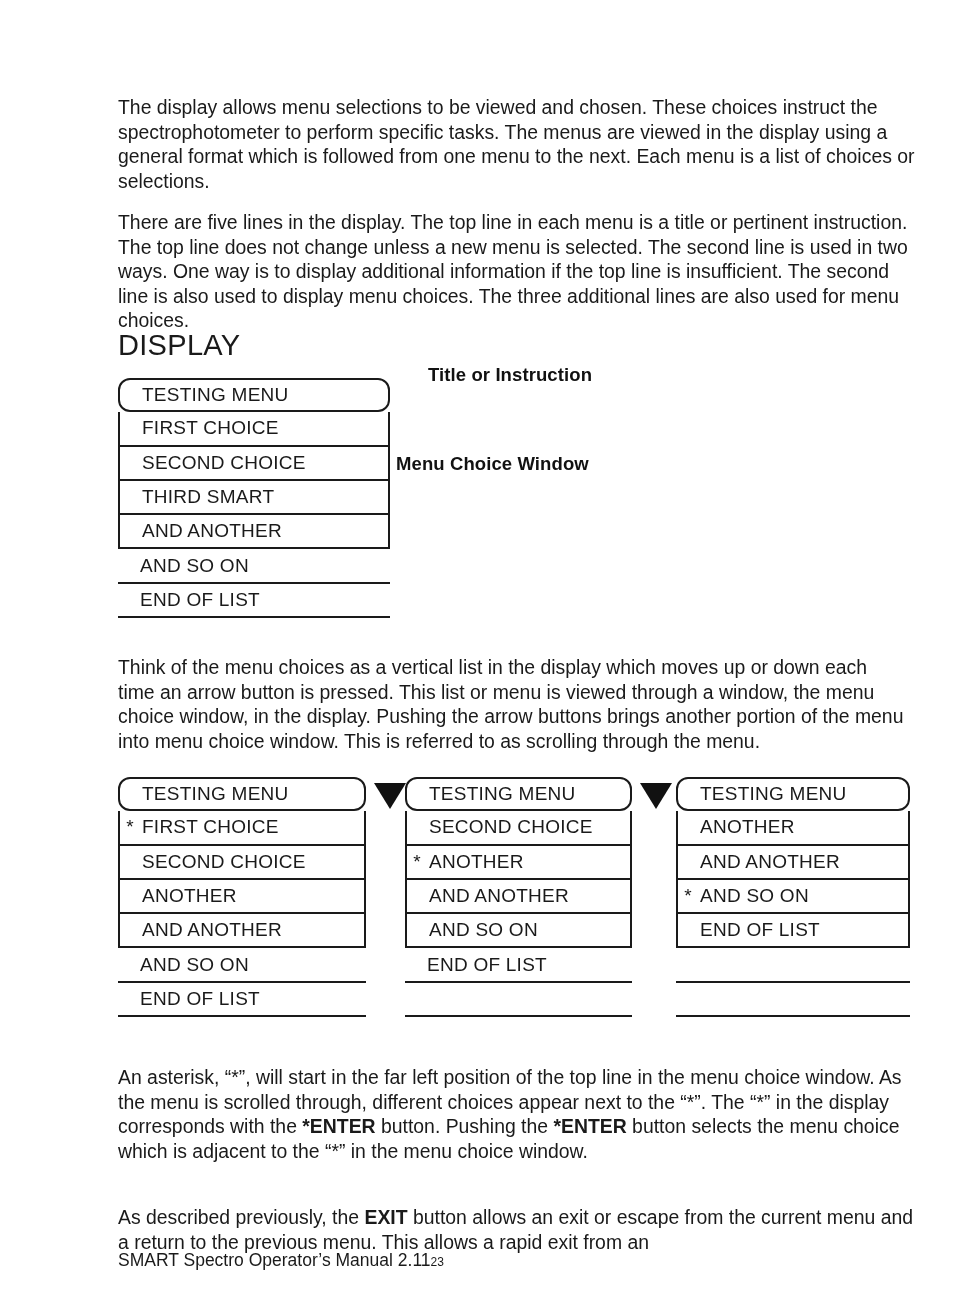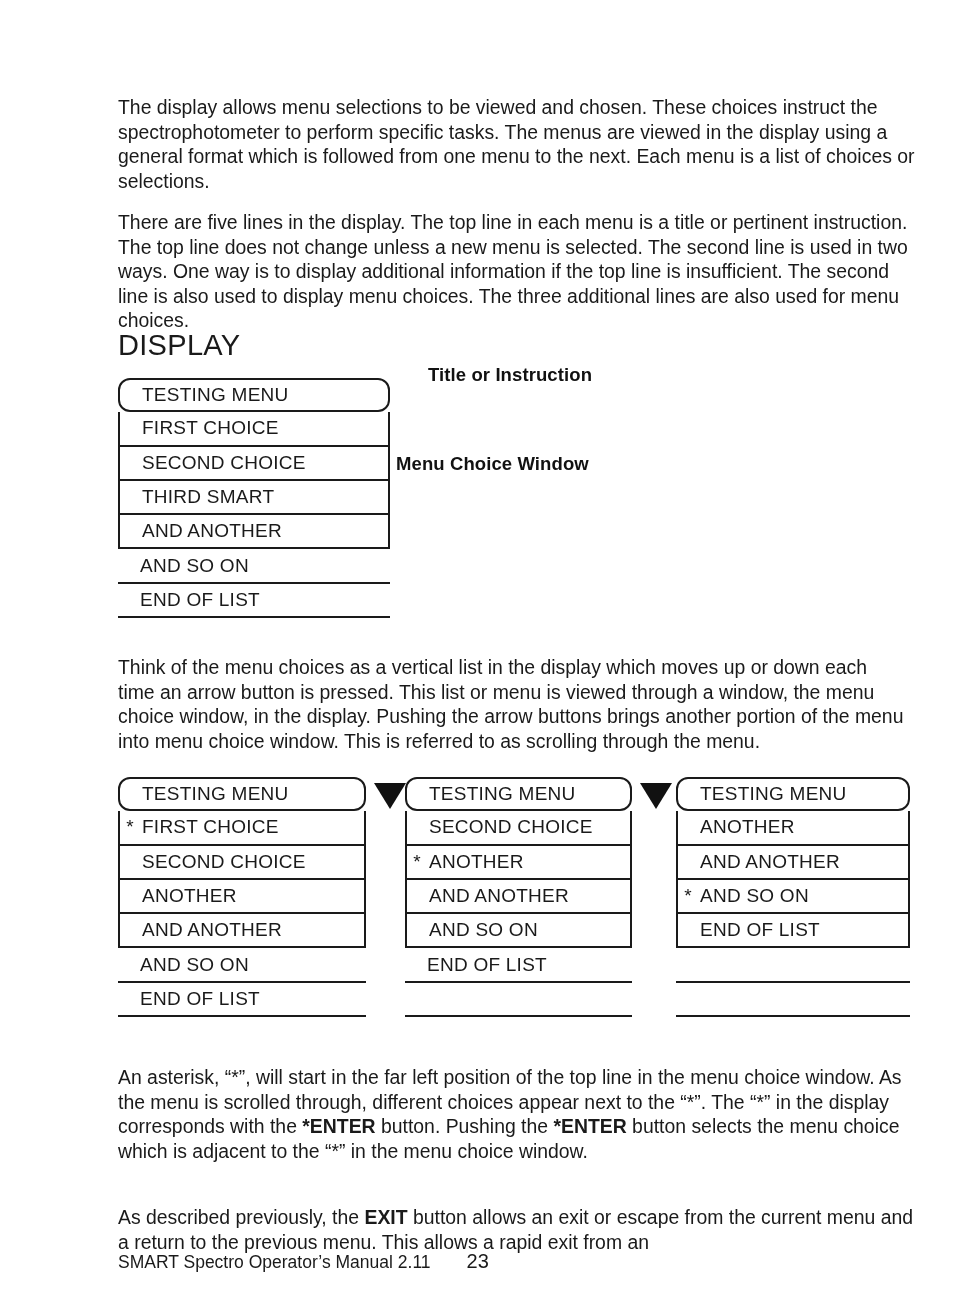--- a/index.html
+++ b/index.html
@@ -136,21 +136,21 @@
   .footer {
     position: absolute;
     left: 118px; right: 44px;
     top: 1250px;
     display: flex;
     justify-content: flex-start;
     align-items: baseline;
     font-size: 17.5px;
     color: #1a1a1a;
   }
-  .footer .pageno { font-size: 20px; margin-left: 36px; }
+  .footer .pageno { font-size: 12px; }
 </style>
 </head>
 <body>
 
 <div class="page">
 
 
   <p class="para" id="para-intro">The display allows menu selections to be viewed and chosen. These choices instruct the spectrophotometer to perform specific tasks. The menus are viewed in the display using a general format which is followed from one menu to the next. Each menu is a list of choices or selections.</p>
 
   <p class="para" id="para-lines">There are five lines in the display. The top line in each menu is a title or pertinent instruction. The top line does not change unless a new menu is selected. The second line is used in two ways. One way is to display additional information if the top line is insufficient. The second line is also used to display menu choices. The three additional lines are also used for menu choices.</p>

